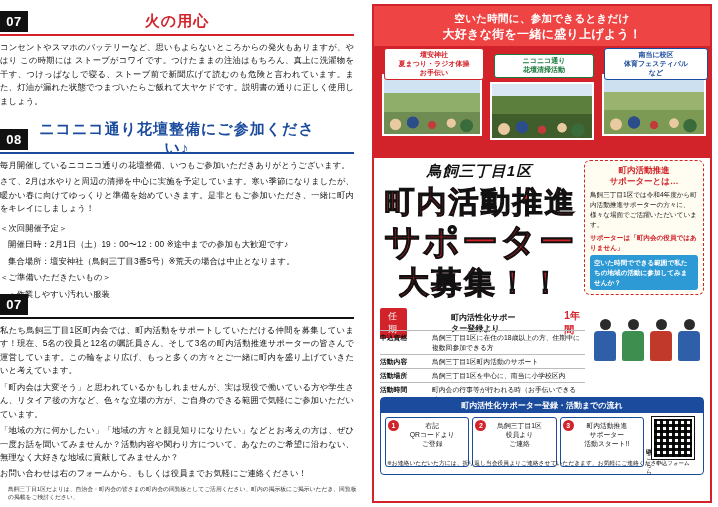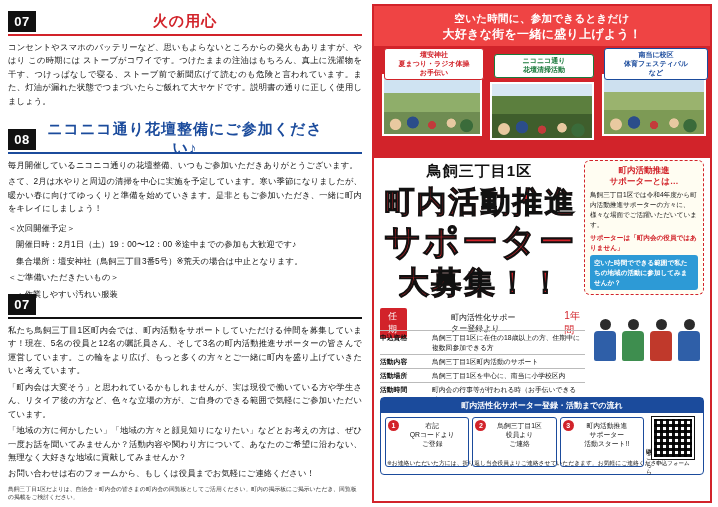--- a/index.html
+++ b/index.html
@@ -8,21 +8,21 @@
     background:#ffffff;
     font-family:"Liberation Sans","DejaVu Sans",sans-serif;
     overflow:hidden;
     position:relative;
   }
   .page{position:relative;width:718px;height:507px;}
 
   
   .left{position:absolute;left:0;top:0;width:370px;height:507px;}
 
-  .secblock{position:absolute;left:8px;width:354px;}
+  .secblock{position:absolute;left:0;width:354px;}
   .sec-head{display:flex;align-items:center;gap:6px;height:22px;}
   .numbox{
     width:28px;height:21px;background:#111;color:#fff;
     font-size:13px;font-weight:bold;display:flex;align-items:center;justify-content:center;
     letter-spacing:0.5px;
   }
   .sec-title{
     flex:1;text-align:center;font-size:15px;font-weight:bold;color:#000;
     letter-spacing:1px;
   }
@@ -62,21 +62,21 @@
     position:absolute;background:#fff;border:1px solid #d2232a;border-radius:3px;
     font-size:7px;font-weight:bold;color:#d2232a;text-align:center;line-height:1.25;
     padding:2px 3px;
   }
   .cap.blue{color:#1b4b9c;border-color:#1b4b9c;}
   .cap.green{color:#1a7a3c;border-color:#1a7a3c;}
 
   .poster-mid{position:relative;background:#fff;height:205px;}
   .chiku{
     position:absolute;left:8px;top:4px;width:195px;text-align:center;
-    font-size:15px;font-weight:bold;color:#111;letter-spacing:1px;
+    font-size:15px;font-weight:bold;color:#111;letter-spacing:1px;font-style:italic;
   }
   .bigword{
     position:absolute;left:4px;width:205px;text-align:center;
     font-weight:bold;color:#d2232a;
     -webkit-text-stroke:1px #111;
     letter-spacing:2px;
   }
   .bw1{top:24px;font-size:30px;}
   .bw2{top:60px;font-size:36px;color:#d2232a;}
   .bw3{top:104px;font-size:31px;}
@@ -93,21 +93,21 @@
   .explain .note{
     background:#2d9ad6;color:#fff;font-size:6.6px;line-height:1.45;
     padding:3px 4px;border-radius:3px;font-weight:bold;
   }
   .ninki{
     position:absolute;left:6px;top:150px;width:200px;display:flex;align-items:center;gap:4px;
   }
   .ninki .tag{
     background:#d2232a;color:#fff;font-size:9px;font-weight:normal;padding:2px 8px;border-radius:2px;
   }
-  .ninki .txt{font-size:8px;font-weight:normal;color:#111;margin-left:40px;}
+  .ninki .txt{font-size:8px;font-weight:bold;color:#111;margin-left:40px;}
   .ninki .yr{color:#d2232a;font-size:10px;}
 
   .reqtable{
     position:absolute;left:6px;top:172px;width:205px;font-size:6.8px;color:#111;
   }
   .reqtable .row{display:flex;border-top:1px solid #bbb;padding:1.5px 0;}
   .reqtable .row:last-child{border-bottom:1px solid #bbb;}
   .reqtable .k{width:52px;font-weight:bold;}
   .reqtable .v{flex:1;}
 

